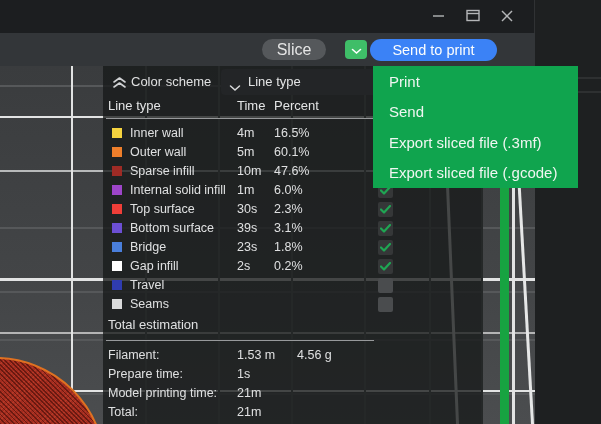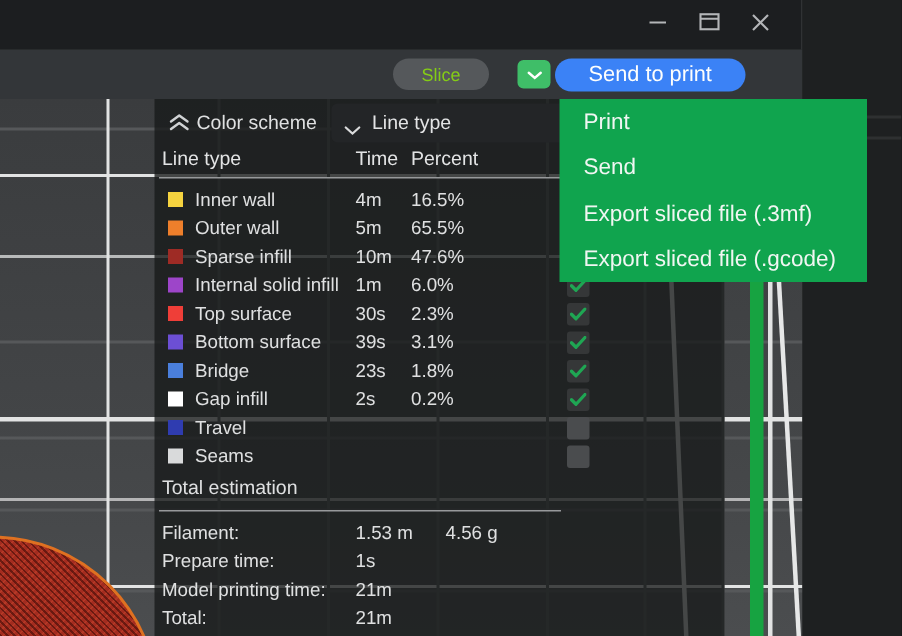--- a/index.html
+++ b/index.html
@@ -6,21 +6,21 @@
   body { font-family:"Liberation Sans", sans-serif; background:#111; }
   .screen { position:relative; width:601px; height:424px; overflow:hidden; background:#202223; }
 
   
   .titlebar { position:absolute; left:0; top:0; width:535px; height:33px; background:#1c1e20; border-right:1px solid #303234; }
   .win-btn { position:absolute; top:0; width:30px; height:33px; display:flex; align-items:center; justify-content:center; cursor:default; }
   .win-btn svg { stroke:#b4b6b8; fill:none; stroke-width:1.4; }
 
   
   .toolbar { position:absolute; left:0; top:33px; width:535px; height:33px; background:#333639; }
-  .slice-btn { position:absolute; left:262px; top:6px; width:64px; height:21px; border-radius:11px; background:#55585b; color:#84cc16; font-size:12px; display:flex; align-items:center; justify-content:center; }
+  .slice-btn { position:absolute; left:262px; top:6px; width:64px; height:21px; border-radius:11px; background:#55585b; color:#e5e5e5; font-size:16px; display:flex; align-items:center; justify-content:center; }
   .arrow-btn { position:absolute; left:345px; top:7px; width:22px; height:19px; border-radius:4px; background:#3fbe68; display:flex; align-items:center; justify-content:center; }
   .send-btn { position:absolute; left:370px; top:6px; width:127px; height:22px; border-radius:11px; background:#3b82f6; color:#fdfefd; font-size:14.5px; display:flex; align-items:center; justify-content:center; }
 
   
   .viewport { position:absolute; left:0; top:66px; width:535px; height:358px; overflow:hidden; background:linear-gradient(180deg,#3a3c3e 0%,#434547 60%,#4b4d4f 100%); }
   .hline { position:absolute; left:0; width:535px; height:2px; background:#56585a; }
   .vline { position:absolute; top:0; height:358px; width:2px; background:#595b5d; }
   .bright { background:#e2e3e3; }
   .diag { position:absolute; top:0; width:2.5px; height:366px; background:#e6e7e7; transform-origin:top center; }
   .green-band { position:absolute; top:0; left:500px; width:9px; height:358px; background:#17a341; }
@@ -167,21 +167,21 @@
         <span class="checkbox checked">
             <svg width="11" height="9" viewBox="0 0 11 9" style="stroke:#1fa653;fill:none;stroke-width:2.2;stroke-linecap:round;stroke-linejoin:round;">
               <polyline points="1,4.5 4,7.5 10,1"></polyline>
             </svg>
           </span>
       </div>
       <div class="lrow" style="top:77px;">
         <span class="swatch" style="background: rgb(238, 127, 43);"></span>
         <span class="lbl">Outer wall</span>
         <span class="tim">5m</span>
-        <span class="pct">65.5%</span>
+        <span class="pct">60.1%</span>
         <span class="checkbox checked">
             <svg width="11" height="9" viewBox="0 0 11 9" style="stroke:#1fa653;fill:none;stroke-width:2.2;stroke-linecap:round;stroke-linejoin:round;">
               <polyline points="1,4.5 4,7.5 10,1"></polyline>
             </svg>
           </span>
       </div>
       <div class="lrow" style="top:96px;">
         <span class="swatch" style="background: rgb(158, 43, 37);"></span>
         <span class="lbl">Sparse infill</span>
         <span class="tim">10m</span>

